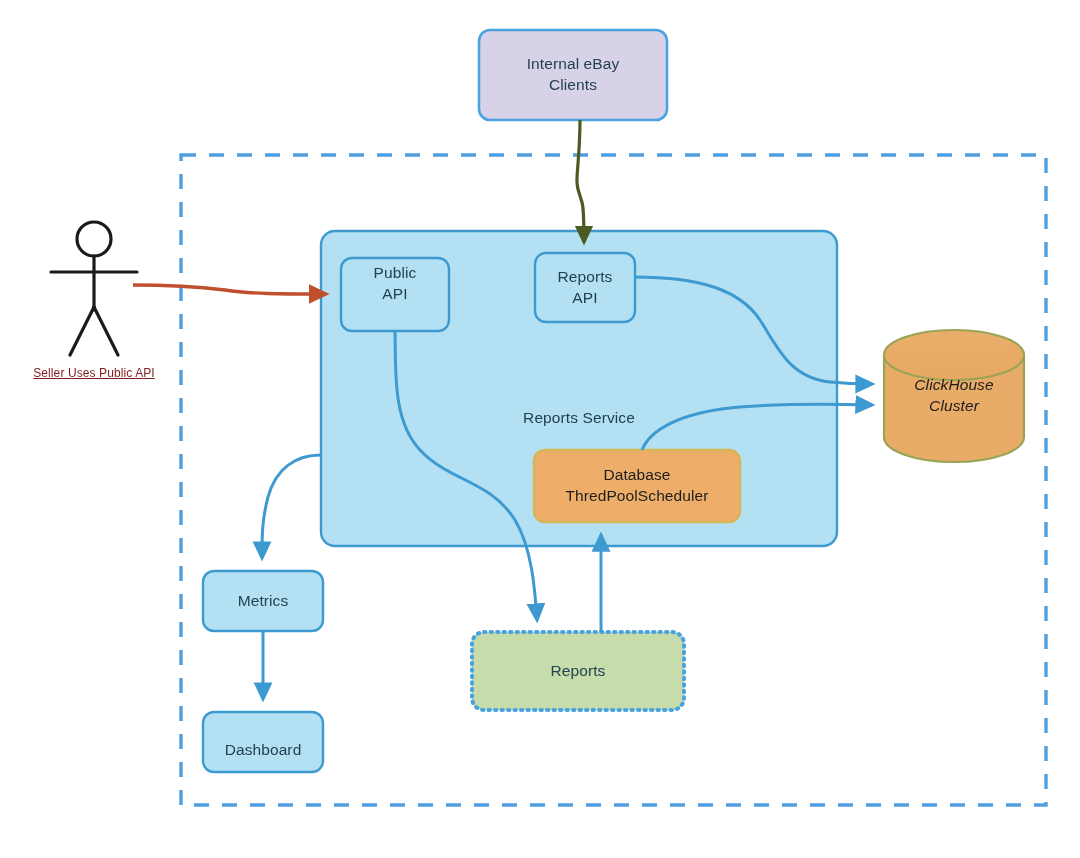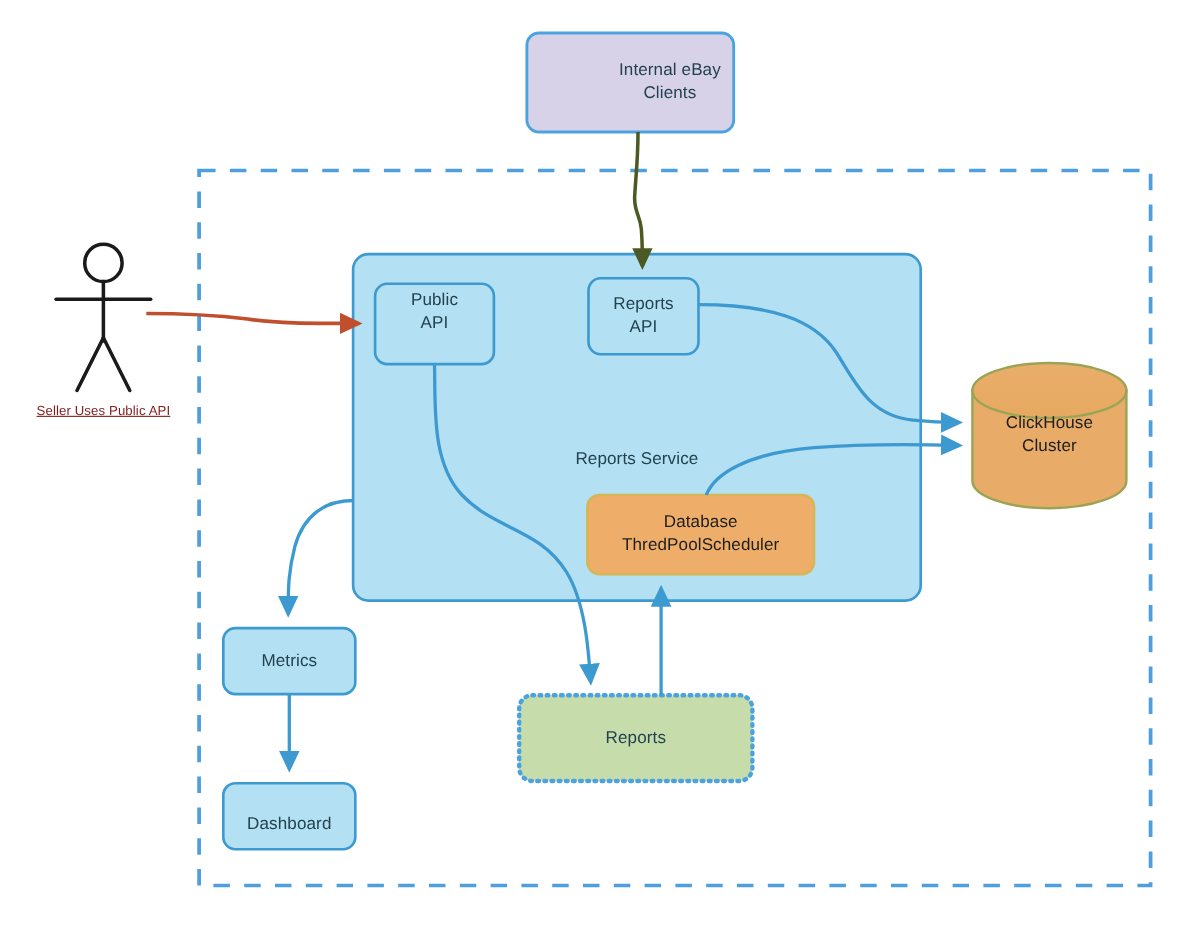--- a/index.html
+++ b/index.html
@@ -103,35 +103,35 @@
 
   <path d="M 395 331 C 396 370 392 420 420 450 C 450 482 490 480 515 520 C 532 548 535 590 537 620" fill="none" stroke="#3d9ad1" stroke-width="3" marker-end="url(#arrow-blue)"></path>
 
   <path d="M 601 632 L 601 535" fill="none" stroke="#3d9ad1" stroke-width="3" marker-end="url(#arrow-blue)"></path>
 
   <path d="M 321 455 C 296 455 276 468 268 497 C 262 520 262 535 262 558" fill="none" stroke="#3d9ad1" stroke-width="3" marker-end="url(#arrow-blue)"></path>
 
   <path d="M 263 631 L 263 699" fill="none" stroke="#3d9ad1" stroke-width="3" marker-end="url(#arrow-blue)"></path>
 </svg>
 
-<div class="node-label" style="left:479px; top:30px; width:188px; height:90px;margin-left:36px;">Internal eBay
+<div class="node-label" style="left:479px; top:30px; width:188px; height:90px;">Internal eBay
 Clients</div>
 
 <div class="node-label" style="left:341px; top:258px; width:108px; height:51px;">Public
 API</div>
 
 <div class="node-label" style="left:535px; top:253px; width:100px; height:69px;">Reports
 API</div>
 
 <div class="node-label" style="left:449px; top:390px; width:260px; height:24px;margin-top:16px;">Reports Service</div>
 
 <div class="node-label dark" style="left:534px; top:450px; width:206px; height:72px;">Database
 ThredPoolScheduler</div>
 
-<div class="node-label dark" style="left:884px; top:355px; width:140px; height:82px;">ClickHouse
+<div class="node-label dark" style="left:884px; top:355px; width:140px; height:82px;font-style:italic;">ClickHouse
 Cluster</div>
 
 <div class="node-label" style="left:203px; top:571px; width:120px; height:60px;">Metrics</div>
 
 <div class="node-label" style="left:203px; top:712px; width:120px; height:76px;">Dashboard</div>
 
 <div class="node-label" style="left:472px; top:632px; width:212px; height:78px;">Reports</div>
 
 <div class="node-label actor-caption" style="left:4px; top:362px; width:180px; height:22px;">Seller Uses Public API</div>
 

